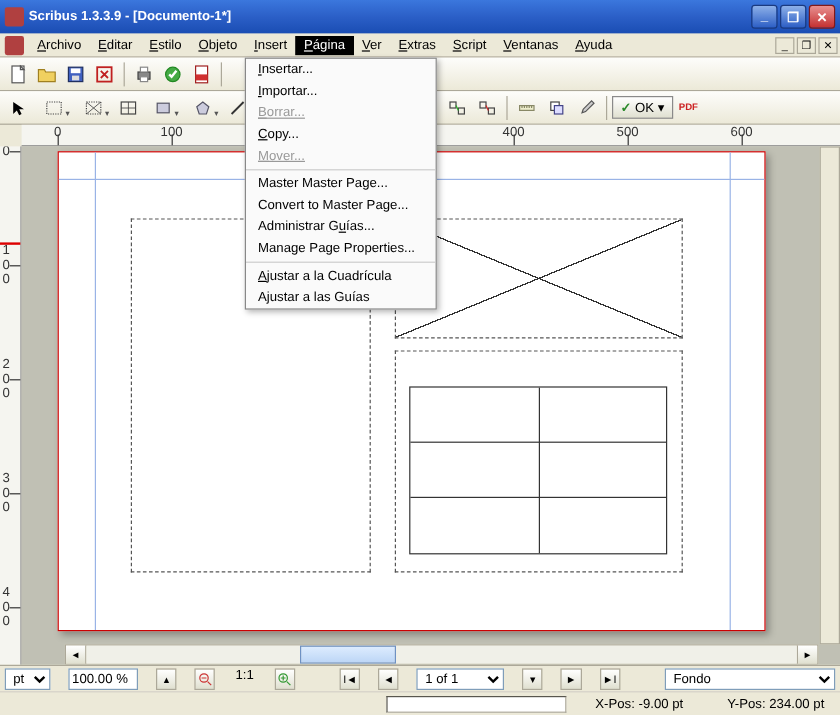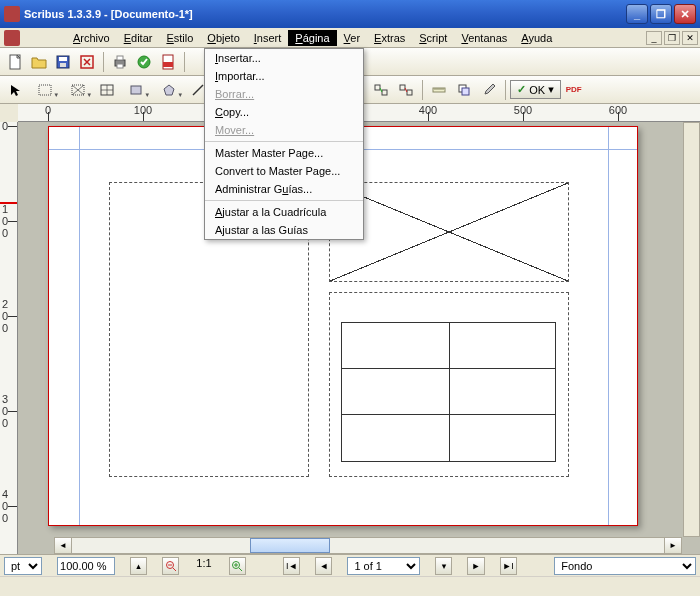--- a/index.html
+++ b/index.html
@@ -80,21 +80,21 @@
 <div class="titlebar">
   <div class="app-icon"></div>
   <div class="title">Scribus 1.3.3.9 - [Documento-1*]</div>
   <div class="wbtn">_</div>
   <div class="wbtn">❐</div>
   <div class="wbtn close">✕</div>
 </div>
 
 <div class="menubar">
   <div class="sys-icon"></div>
-  <div id="menu-items" style="display: flex; margin-left: 42px;">
+  <div id="menu-items" style="display: flex;">
       <div class="mitem"><span class="ul">A</span>rchivo</div>
       <div class="mitem"><span class="ul">E</span>ditar</div>
       <div class="mitem"><span class="ul">E</span>stilo</div>
       <div class="mitem"><span class="ul">O</span>bjeto</div>
       <div class="mitem"><span class="ul">I</span>nsert</div>
       <div class="mitem active"><span class="ul">P</span>ágina</div>
       <div class="mitem"><span class="ul">V</span>er</div>
       <div class="mitem"><span class="ul">E</span>xtras</div>
       <div class="mitem"><span class="ul">S</span>cript</div>
       <div class="mitem"><span class="ul">V</span>entanas</div>
@@ -326,20 +326,21 @@
 <div class="dropdown" id="dropdown">
     <div class="ditem"><span class="ul">I</span>nsertar...</div>
     <div class="ditem"><span class="ul">I</span>mportar...</div>
     <div class="ditem disabled"><span class="ul">B</span>orrar...</div>
     <div class="ditem"><span class="ul">C</span>opy...</div>
     <div class="ditem disabled"><span class="ul">M</span>over...</div>
     <div class="dsep"></div>
     <div class="ditem">Master Master Page...</div>
     <div class="ditem">Convert to Master Page...</div>
     <div class="ditem">Administrar G<span class="ul">u</span>ías...</div>
+    <div class="ditem">Manage Page Properties...</div>
     <div class="dsep"></div>
     <div class="ditem"><span class="ul">A</span>justar a la Cuadrícula</div>
     <div class="ditem">Ajustar a las Guías</div>
   </div>
 
 <div class="statusbar">
   <div class="status-row1">
     <select style="width:40px;"><option>pt</option></select>
     <input style="width: 58px;" value="100.00 %">
     <div class="navbtn">▴</div>
@@ -361,13 +362,18 @@
     <div style="width:8px;"></div>
     <div class="navbtn">I◄</div>
     <div class="navbtn">◄</div>
     <select style="width:77px;"><option>1 of 1</option></select>
     <div class="navbtn">▾</div>
     <div class="navbtn">►</div>
     <div class="navbtn">►I</div>
     <div style="width:8px;"></div>
     <select style="width:150px;"><option>Fondo</option></select>
   </div>
+  <div class="status-row2">
+    <div class="prog"></div>
+    <div class="cell">X-Pos: -9.00 pt</div>
+    <div class="cell">Y-Pos: 234.00 pt</div>
+  </div>
 </div>
 
 </body></html>

